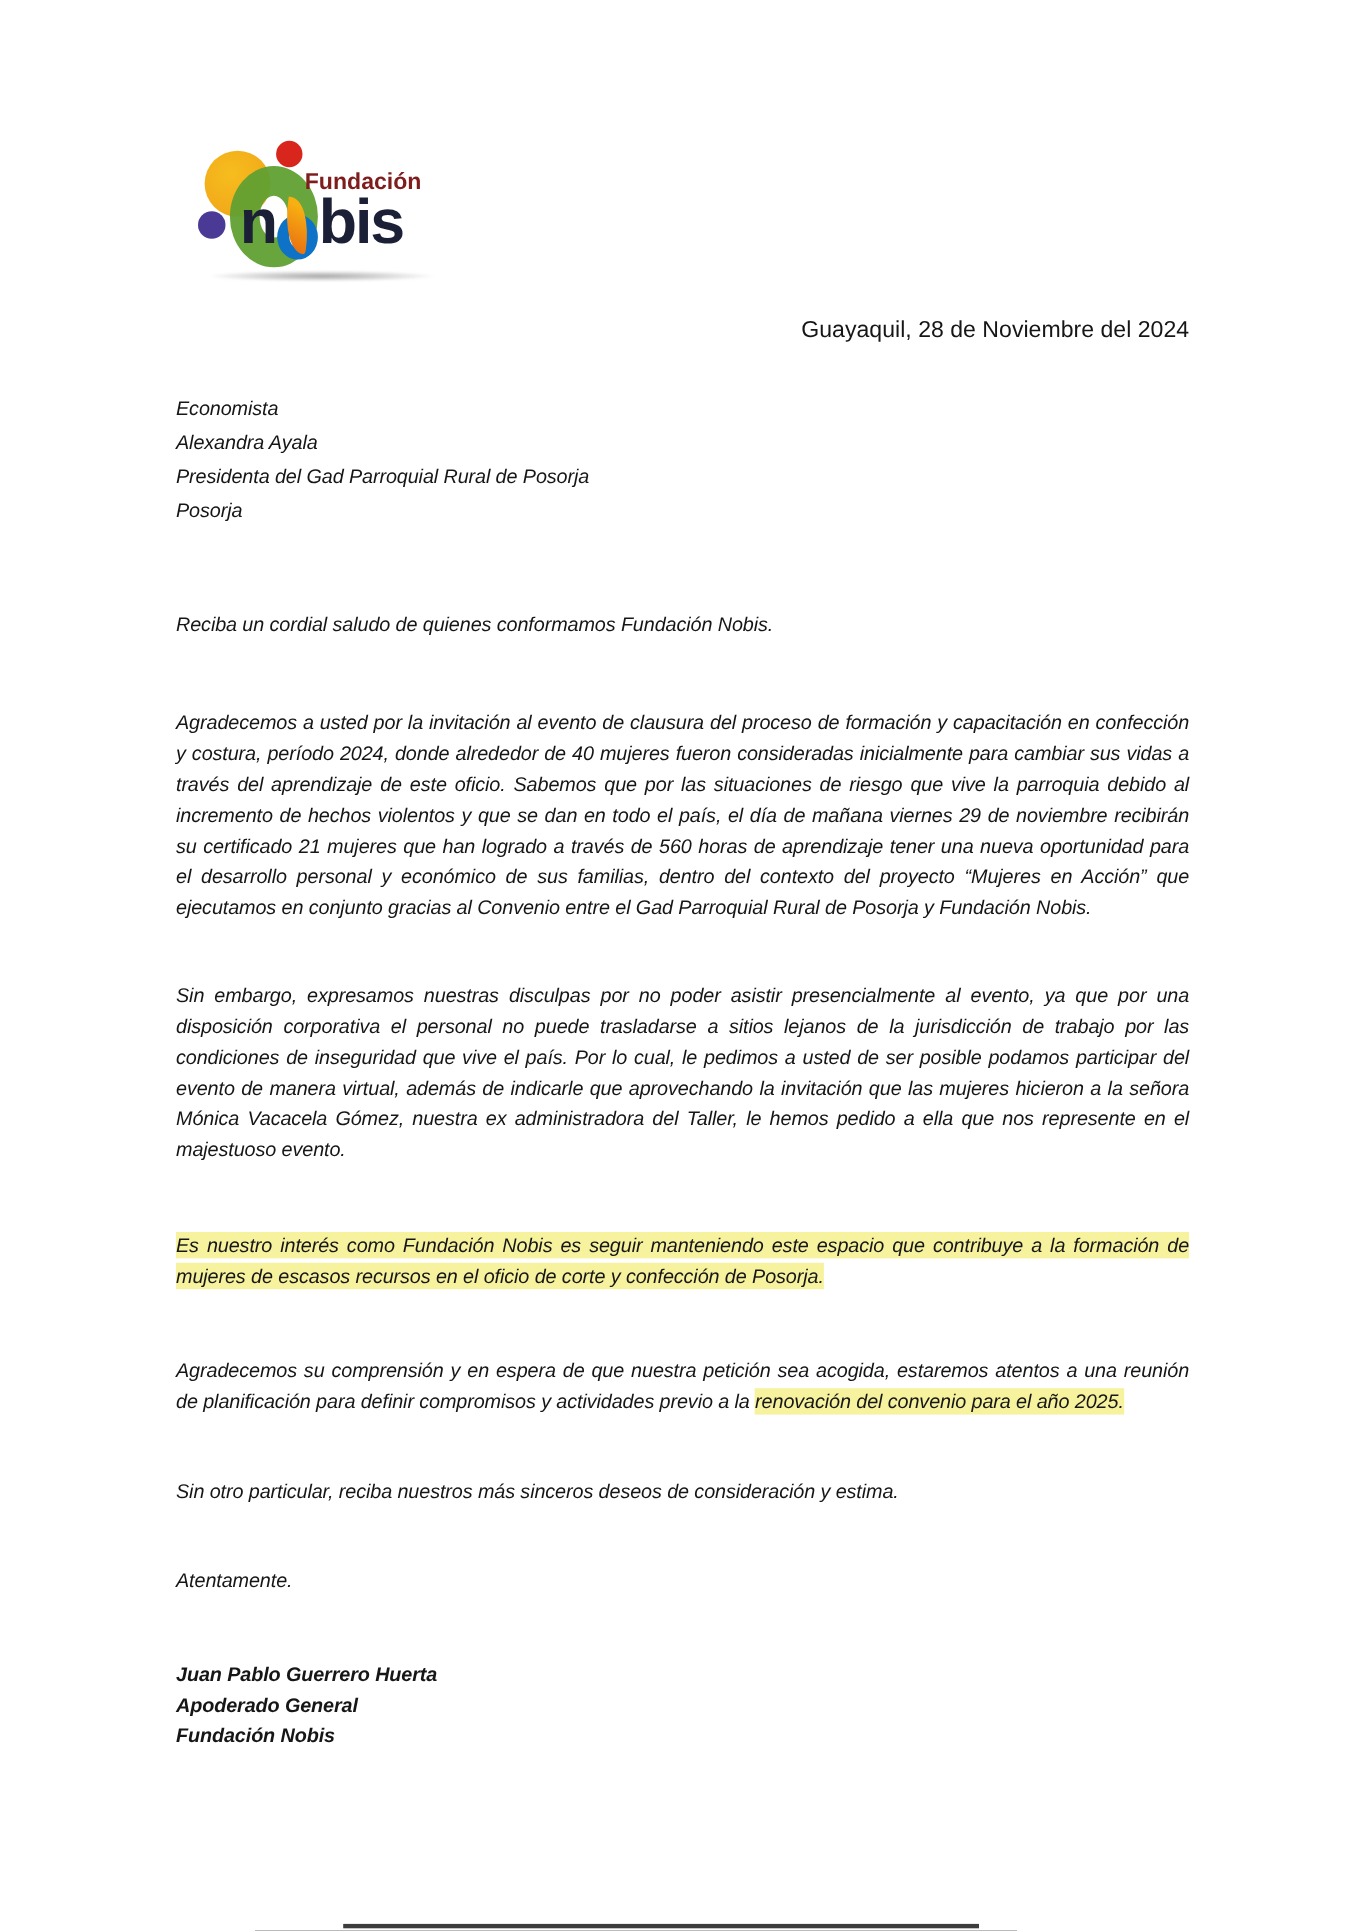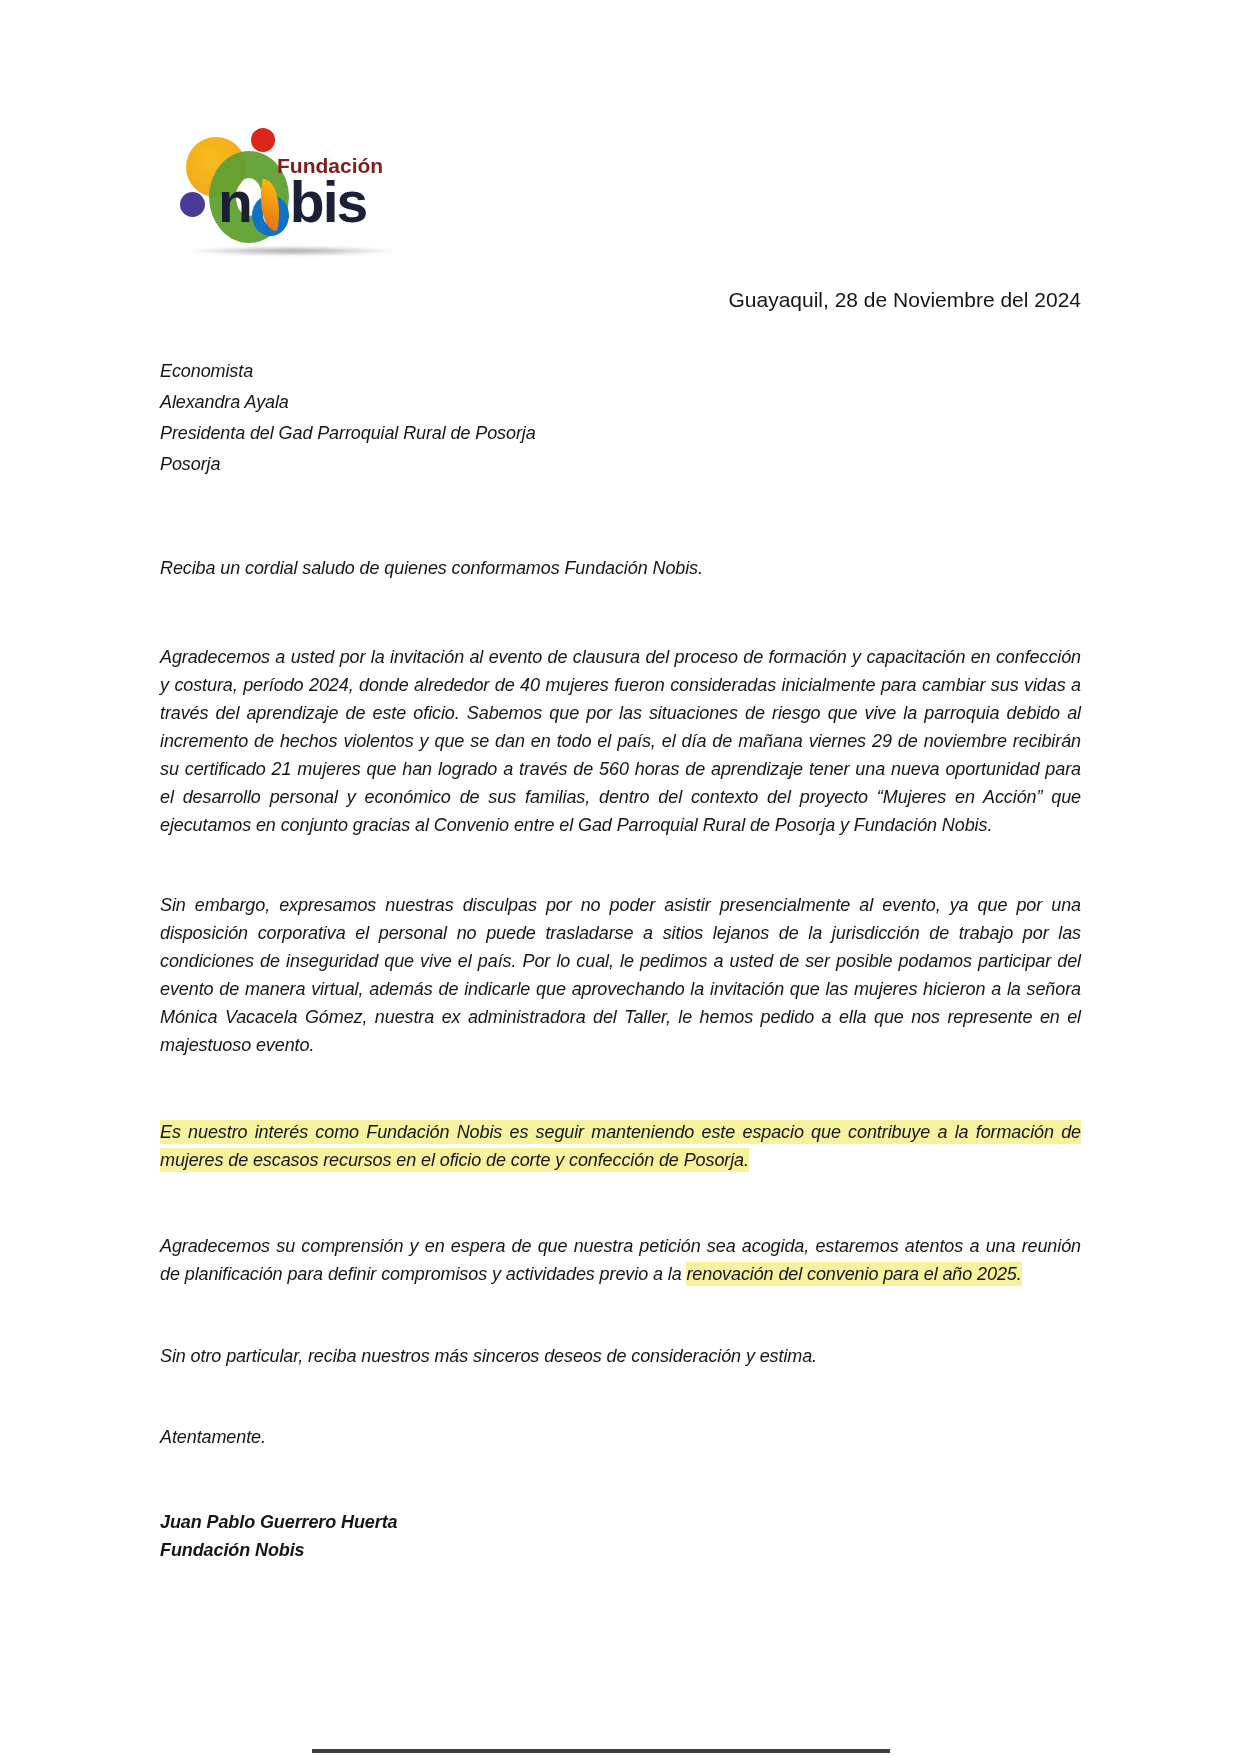--- a/index.html
+++ b/index.html
@@ -103,18 +103,19 @@
   <div class="txt just p3"><span class="hl">Es nuestro interés como Fundación Nobis es seguir manteniendo este espacio que contribuye a la formación de mujeres de escasos recursos en el oficio de corte y confección de Posorja.</span></div>
 
   <div class="txt just p4"><span>Agradecemos su comprensión y en espera de que nuestra petición sea acogida, estaremos atentos a una reunión de planificación para definir compromisos y actividades previo a la </span><span class="hl">renovación del convenio para el año 2025.</span></div>
 
   <div class="txt closing">Sin otro particular, reciba nuestros más sinceros deseos de consideración y estima.</div>
 
   <div class="txt valediction">Atentamente.</div>
 
   <div class="txt signature">
     <div>Juan Pablo Guerrero Huerta</div>
+    <div>Apoderado General</div>
     <div>Fundación Nobis</div>
   </div>
 
   <div class="footer-line"></div>
 
 </div>
 
 </body></html>

